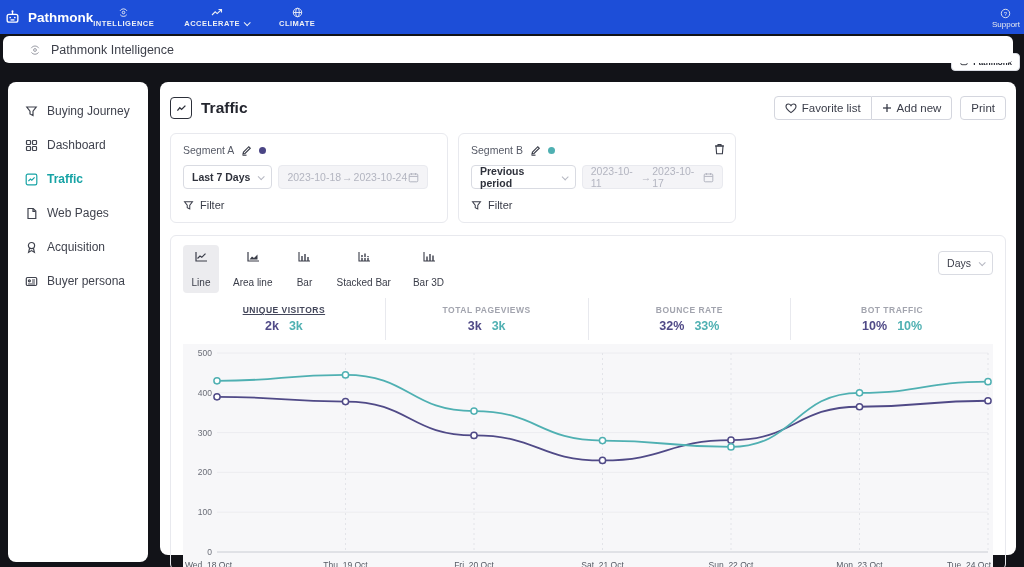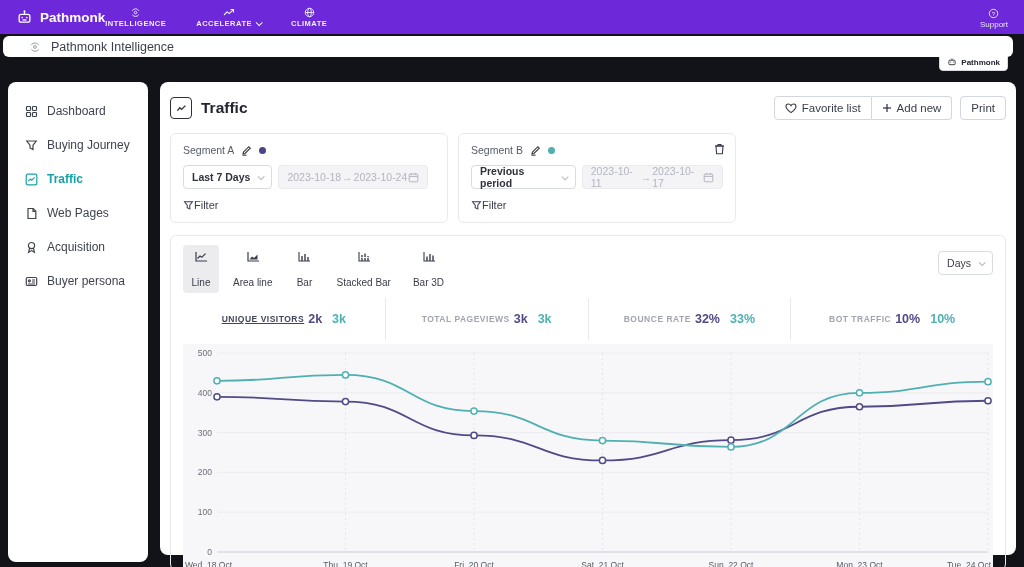--- a/index.html
+++ b/index.html
@@ -1,35 +1,35 @@
 <!DOCTYPE html>
 <html><head>
 <meta charset="utf-8">
 <style>
   * { margin:0; padding:0; box-sizing:border-box; }
   body { background:#121318; font-family:"Liberation Sans", sans-serif; }
   .page { position:relative; width:1024px; height:567px; background:#121318; overflow:hidden; }
 
   
-  .topbar { position:absolute; top:0; left:0; right:0; height:34px; background:#6d28d9;
-            display:flex; align-items:center; padding:0 16px; color:#fff; }
+  .topbar { position:absolute; top:0; left:0; right:0; height:34px; background:#1d4ed8;
+            display:flex; align-items:center; padding:0 4px; color:#fff; }
   .logo { display:flex; align-items:center; gap:7px; font-size:13.5px; font-weight:700; color:#fff; }
   .topnav { display:flex; gap:30px; }
   .navitem { display:flex; flex-direction:column; align-items:center; gap:1px;
              font-size:7.5px; font-weight:700; letter-spacing:.5px; color:#eef0f4; cursor:pointer; }
   .navitem .withchev { display:flex; align-items:center; gap:4px; }
   .topbar-right { margin-left:auto; display:flex; align-items:flex-end; gap:24px;flex-direction:column; }
   .topaction { display:flex; flex-direction:column; align-items:center; gap:1px; font-size:8px; color:#e9ebef; cursor:pointer; }
   .account-btn { display:flex; align-items:center; gap:4px; background:#fff; color:#23262f;
                  border:1px solid #d9dbe2; border-radius:4px; padding:3px 7px; font-size:8px; font-weight:700; cursor:pointer; }
   .chev { width:5px; height:5px; border-right:1.4px solid currentColor; border-bottom:1.4px solid currentColor;
           transform:rotate(45deg) translateY(-1px); display:inline-block; }
 
   
-  .crumbbar { position:absolute; top:36px; left:3px; right:11px; height:21px; background:#fff; border-radius:6px;
+  .crumbbar { position:absolute; top:36px; left:3px; right:11px; height:27px; background:#fff; border-radius:6px;
               display:flex; align-items:center; gap:10px; padding:4px 26px; font-size:12.5px; color:#3c3f49; }
 
   
   .sidebar { position:absolute; top:82px; left:8px; width:140px; bottom:5px; background:#fff; border-radius:8px; padding:12px 0; }
   .side-item { display:flex; align-items:center; gap:9px; padding:10px 17px; font-size:12px; color:#40434e; cursor:pointer; }
   .side-item.active { color:#17a3a5; font-weight:700; }
 
   
   .main { position:absolute; top:82px; left:160px; width:856px; height:473px; background:#fff; border-radius:8px;
           padding:14px 10px 0 10px; }
@@ -48,34 +48,34 @@
   .segments-row { display:flex; gap:10px; margin-top:13px; }
   .seg-card { width:278px; border:1px solid #e8e9ee; border-radius:6px; padding:10px 12px 11px; position:relative; }
   .seg-head { display:flex; align-items:center; gap:7px; font-size:10.5px; color:#565a66; }
   .dot { width:7px; height:7px; border-radius:50%; display:inline-block; }
   .seg-controls { display:flex; gap:6px; margin-top:9px; }
   .sel { border:1px solid #d9dbe2; border-radius:4px; height:24px; display:flex; align-items:center;
          gap:8px; padding:0 8px; font-size:10.5px; color:#2f323c; font-weight:600; cursor:pointer; }
   .sel .chev, .dates .chev { color:#b6b8c2; }
   .dates { background:#f4f4f7; border:1px solid #e9eaef; border-radius:4px; height:24px; display:flex;
            align-items:center; gap:1px; padding:0 8px; font-size:10.5px; color:#b3b5c0; }
-  .seg-filter { display:flex; align-items:center; font-size:11px; color:#3a3d49; margin-top:10px; cursor:pointer; }
+  .seg-filter { display:flex; align-items:center; gap:6px; font-size:11px; color:#3a3d49; margin-top:10px; cursor:pointer; }
   .trash-btn { position:absolute; top:9px; right:10px; color:#3a3d49; cursor:pointer; }
 
   
   .chart-box { margin-top:12px; border:1px solid #e8e9ee; border-radius:6px; padding:9px 12px 0; height:335px; }
   .tabs-row { display:flex; align-items:flex-start; gap:6px; }
   .tab { display:flex; flex-direction:column; align-items:center; gap:14px; padding:6px 8px 5px; border-radius:4px;
          font-size:10px; color:#3a3d49; min-width:36px; cursor:pointer; }
   .tab.active { background:#ececef; }
   .interval { margin-left:auto; margin-top:6px; }
   .interval .sel { font-weight:400; color:#3a3d49; }
 
   .metrics-row { display:flex; margin-top:5px; height:42px; }
-  .metric { flex:1; display:flex; flex-direction:row; align-items:center; justify-content:center; gap:4px;
+  .metric { flex:1; display:flex; flex-direction:column; align-items:center; justify-content:center; gap:4px;
             border-right:1px solid #e8e9ee; cursor:pointer; }
   .metric:last-child { border-right:none; }
   .metric-label { font-size:8.5px; font-weight:700; letter-spacing:.5px; color:#a2a4ae; }
   .metric.selected .metric-label { color:#43465a; text-decoration:underline; }
   .metric-vals { display:flex; gap:10px; font-size:12.5px; font-weight:700; }
   .va { color:#504a87; } .vb { color:#4fb0b2; }
 
   .plot { margin-top:4px; background:#f7f7f9; height:232px; }
   .plot svg { display:block; width:100%; height:100%; }
 
@@ -175,35 +175,35 @@
           <path d="M2.4 8.4 A4.4 4.4 0 0 0 9.6 8.4"></path>
       </svg>
     </span>
     <span>Pathmonk Intelligence</span>
   </div>
 
   <div class="sidebar">
     <div class="side-item">
       <span class="ic">
         <svg width="13" height="13" viewBox="0 0 13 13" fill="none" stroke="currentColor" stroke-width="1.2">
+          <path d="M1.8 2 H11.2 L8 6.2 V10.6 L5 9 V6.2 Z"></path>
+        </svg>
+      </span>
+      <span>Buying Journey</span>
+    </div>
+    <div class="side-item">
+      <span class="ic">
+        <svg width="13" height="13" viewBox="0 0 13 13" fill="none" stroke="currentColor" stroke-width="1.2">
           <rect x="1.5" y="1.5" width="4" height="4" rx="0.8"></rect>
             <rect x="7.5" y="1.5" width="4" height="4" rx="0.8"></rect>
           <rect x="1.5" y="7.5" width="4" height="4" rx="0.8"></rect>
             <rect x="7.5" y="7.5" width="4" height="4" rx="0.8"></rect>
         </svg>
       </span>
       <span>Dashboard</span>
-    </div>
-    <div class="side-item">
-      <span class="ic">
-        <svg width="13" height="13" viewBox="0 0 13 13" fill="none" stroke="currentColor" stroke-width="1.2">
-          <path d="M1.8 2 H11.2 L8 6.2 V10.6 L5 9 V6.2 Z"></path>
-        </svg>
-      </span>
-      <span>Buying Journey</span>
     </div>
     <div class="side-item active">
       <span class="ic">
         <svg width="13" height="13" viewBox="0 0 13 13" fill="none" stroke="currentColor" stroke-width="1.2">
           <rect x="1.2" y="1.2" width="10.6" height="10.6" rx="1.6"></rect>
             <polyline points="3.4,8.2 5.4,6 6.8,7.2 9.6,4.4"></polyline>
         </svg>
       </span>
       <span>Traffic</span>
     </div>

